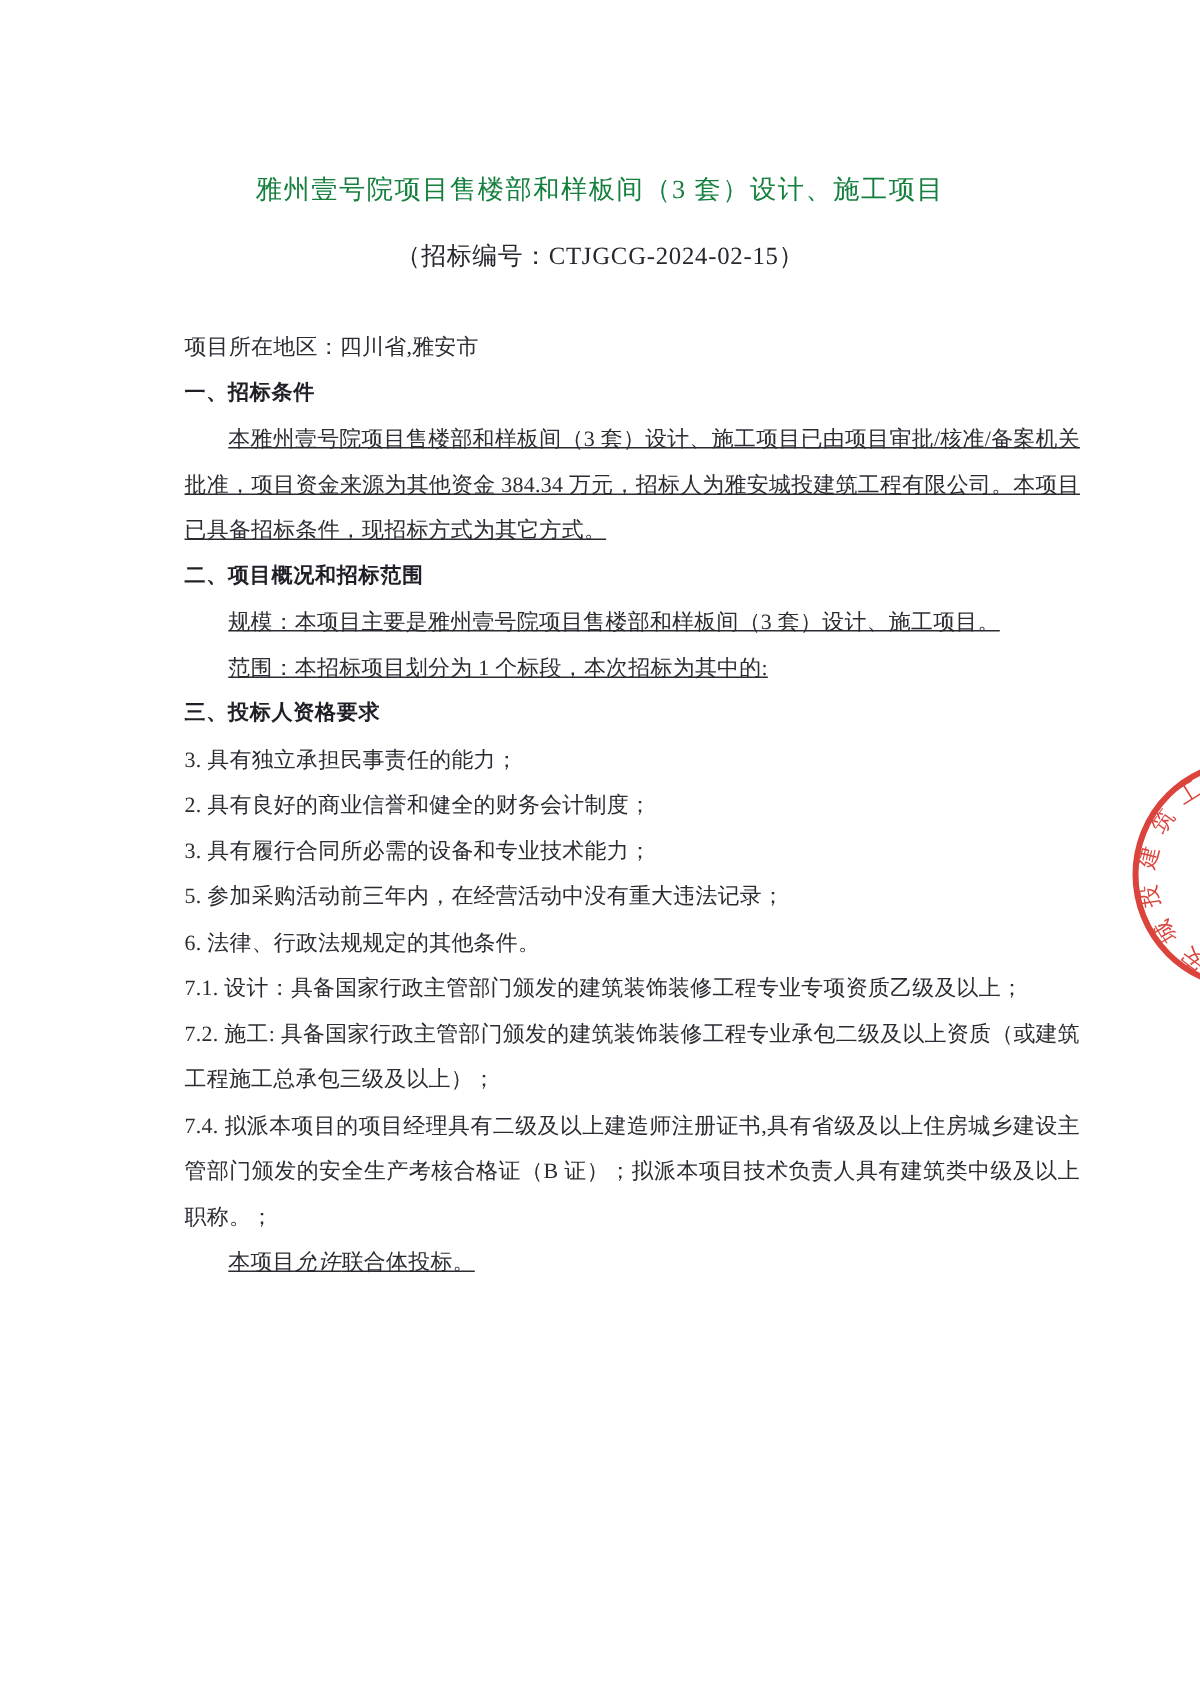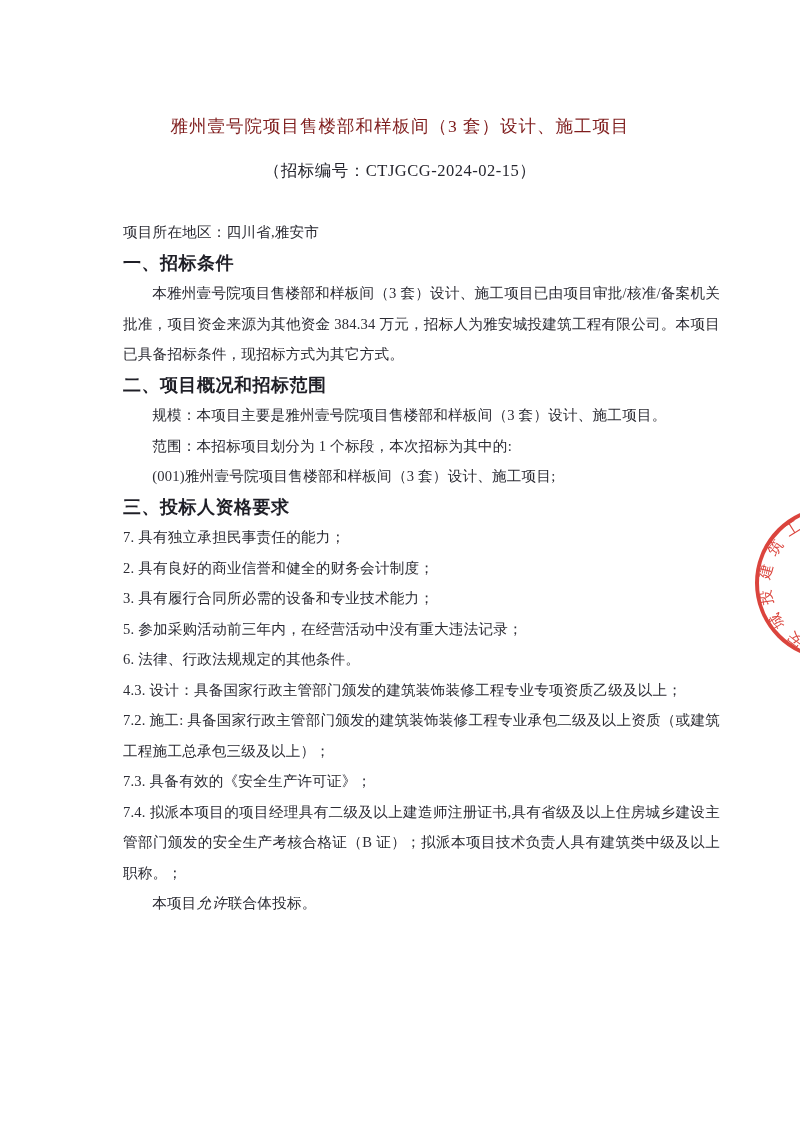--- a/index.html
+++ b/index.html
@@ -13,21 +13,21 @@
     font-family: "Liberation Serif", "DejaVu Serif", serif;
     color: #2b2b33;
   }
   .title-wrap { padding-top: 110px; text-align: center; }
   .doc-title {
     margin: 0;
     font-size: 17.5px;
     font-weight: 400;
     line-height: 32px;
     letter-spacing: 1px;
-    color: #7f1d1d;
+    color: #15803d;
   }
   .doc-subtitle {
     margin: 13px;
     font-size: 16.5px;
     line-height: 32px;
     letter-spacing: 0.5px;
     color: #26262e;
   }
   .content {
     margin: 30px 80px 0 123px; 
@@ -35,27 +35,27 @@
   .content p {
     margin: 0;
     font-size: 14.6px;
     line-height: 30.5px;
     text-align: justify;
     word-break: break-all;
     letter-spacing: 0.2px;
   }
   .content h2 {
     margin: 0;
-    font-size: 18px;
+    font-size: 14px;
     font-weight: 700;
     line-height: 30.5px;
     letter-spacing: 0.5px;
     color: #1f1f27;
   }
-  .indent { text-indent: 2em; }
+  .indent { text-indent: 2em; text-decoration: underline; }
   .closing i { font-style: italic; letter-spacing: 1px; }
   .seal {
     position: absolute;
     left: 745px;
     top: 500px;
     width: 170px;
     height: 170px;
     pointer-events: none;
     opacity: 0.92;
   }
@@ -73,31 +73,29 @@
   <div class="content">
 
     <p>项目所在地区：四川省,雅安市</p>
 
     <h2>一、招标条件</h2>
     <p class="indent">本雅州壹号院项目售楼部和样板间（3 套）设计、施工项目已由项目审批/核准/备案机关批准，项目资金来源为其他资金 384.34 万元，招标人为雅安城投建筑工程有限公司。本项目已具备招标条件，现招标方式为其它方式。</p>
 
     <h2>二、项目概况和招标范围</h2>
     <p class="indent">规模：本项目主要是雅州壹号院项目售楼部和样板间（3 套）设计、施工项目。</p>
     <p class="indent">范围：本招标项目划分为 1 个标段，本次招标为其中的:</p>
-    <p class="indent">(001)雅州壹号院项目售楼部和样板间（3 套）设计、施工项目;</p>
 
     <h2>三、投标人资格要求</h2>
-    <p>7. 具有独立承担民事责任的能力；</p>
+    <p>3. 具有独立承担民事责任的能力；</p>
     <p>2. 具有良好的商业信誉和健全的财务会计制度；</p>
     <p>3. 具有履行合同所必需的设备和专业技术能力；</p>
     <p>5. 参加采购活动前三年内，在经营活动中没有重大违法记录；</p>
     <p>6. 法律、行政法规规定的其他条件。</p>
-    <p>4.3. 设计：具备国家行政主管部门颁发的建筑装饰装修工程专业专项资质乙级及以上；</p>
+    <p>7.1. 设计：具备国家行政主管部门颁发的建筑装饰装修工程专业专项资质乙级及以上；</p>
     <p>7.2. 施工: 具备国家行政主管部门颁发的建筑装饰装修工程专业承包二级及以上资质（或建筑工程施工总承包三级及以上）；</p>
-    <p>7.3. 具备有效的《安全生产许可证》；</p>
     <p>7.4. 拟派本项目的项目经理具有二级及以上建造师注册证书,具有省级及以上住房城乡建设主管部门颁发的安全生产考核合格证（B 证）；拟派本项目技术负责人具有建筑类中级及以上职称。；</p>
 
     <p class="indent closing"><span>本项目</span><i>允许</i><span>联合体投标。</span></p>
 
   </div>
 
   <svg class="seal" viewBox="0 0 170 170" xmlns="http://www.w3.org/2000/svg" aria-hidden="true">
     <defs>
       <path id="seal-arc" fill="none" d="M 87 145 A 62 62 0 0 1 25 83 A 62 62 0 0 1 87 21 A 62 62 0 0 1 149 83 A 62 62 0 0 1 87 145"></path>
     </defs>

